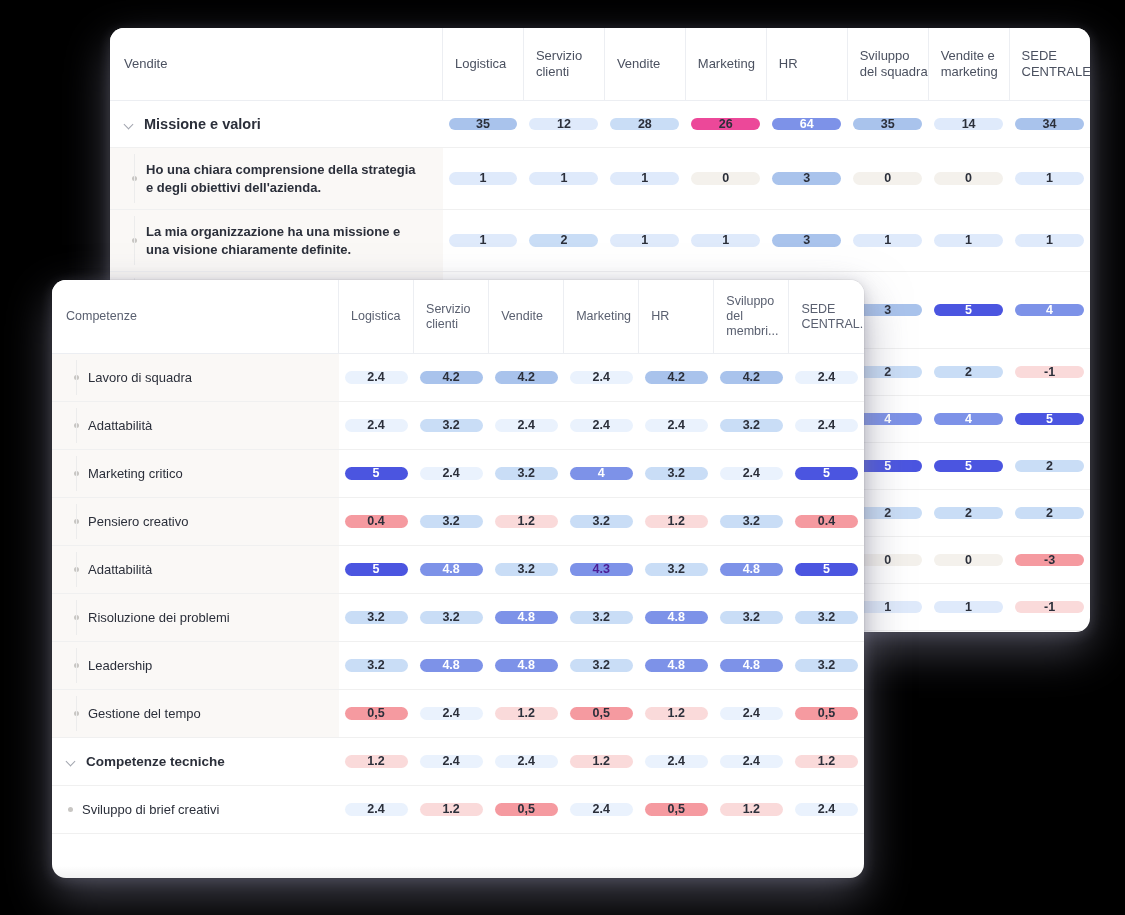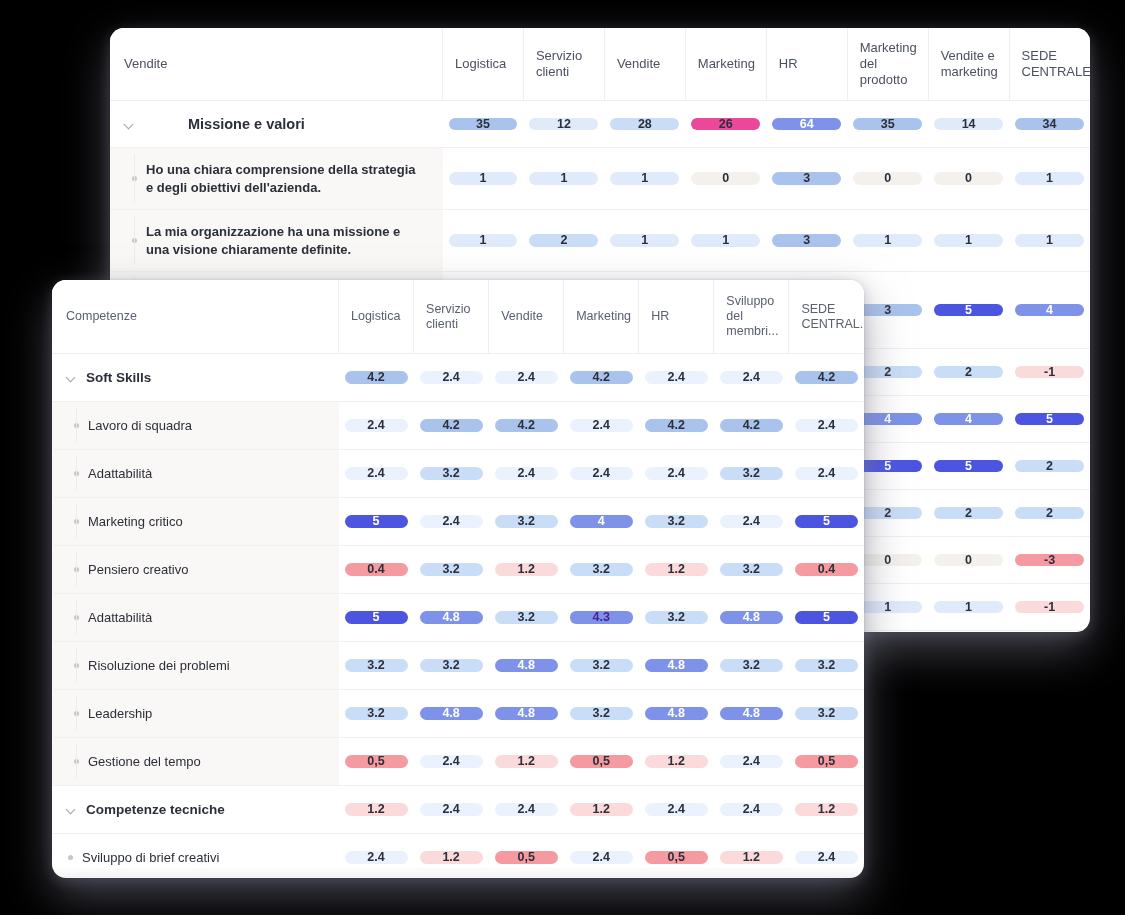--- a/index.html
+++ b/index.html
@@ -57,21 +57,21 @@
   .cellbox{
     margin:5px 6px;border-radius:8px;height:calc(100% - 10px);
     display:flex;align-items:center;justify-content:center;
     font-weight:700;line-height:1;
   }
   td.metric{border-left:none;}
 
   
   #back-card thead th{font-size:13px;line-height:16px;height:52px;}
   #back-card th.first{width:318px;}
-  #back-card .grp-label{font-size:14.5px;margin-left:44px;}
+  #back-card .grp-label{font-size:14.5px;}
   #back-card .sub-label{font-size:13px;line-height:18px;font-weight:700;}
   #back-card .cellbox{font-size:12.5px;}
   #back-card tbody tr{height:47px;}
   #back-card tbody tr.tall{height:62px;}
   #back-card tbody tr.tall3{height:77px;}
 
   
   #front-card thead th{font-size:12.5px;line-height:15px;height:53px;color:#5a6070;}
   #front-card th.first{width:272px;}
   #front-card .grp-label{font-size:13.5px;}
@@ -91,21 +91,21 @@
 <div class="card" id="back-card">
   <table>
     <thead>
       <tr>
         <th class="first">Vendite</th>
         <th class="metric">Logistica</th>
         <th class="metric">Servizio clienti</th>
         <th class="metric">Vendite</th>
         <th class="metric">Marketing</th>
         <th class="metric">HR</th>
-        <th class="metric">Marketing del prodotto</th>
+        <th class="metric">Sviluppo del squadra</th>
         <th class="metric">Vendite e marketing</th>
         <th class="metric">SEDE CENTRALE...</th>
       </tr>
     </thead>
     <tbody id="back-body">
         <tr>
           <td class="lbl-cell">
             <div class="lbl-wrap">
               <span class="chev"></span>
               <span class="grp-label">Missione e valori</span>
@@ -466,49 +466,20 @@
         <th class="metric">Logistica</th>
         <th class="metric">Servizio clienti</th>
         <th class="metric">Vendite</th>
         <th class="metric">Marketing</th>
         <th class="metric">HR</th>
         <th class="metric">Sviluppo del membri...</th>
         <th class="metric">SEDE CENTRAL...</th>
       </tr>
     </thead>
     <tbody id="front-body">
-        <tr>
-          <td class="lbl-cell">
-            <div class="lbl-wrap">
-              <span class="chev"></span>
-              <span class="grp-label">Soft Skills</span>
-            </div>
-          </td>
-          <td class="metric">
-            <div class="cellbox" style="background: rgb(169, 195, 236); color: rgb(43, 47, 58);">4.2</div>
-          </td>
-          <td class="metric">
-            <div class="cellbox" style="background: rgb(234, 242, 253); color: rgb(43, 47, 58);">2.4</div>
-          </td>
-          <td class="metric">
-            <div class="cellbox" style="background: rgb(234, 242, 253); color: rgb(43, 47, 58);">2.4</div>
-          </td>
-          <td class="metric">
-            <div class="cellbox" style="background: rgb(169, 195, 236); color: rgb(43, 47, 58);">4.2</div>
-          </td>
-          <td class="metric">
-            <div class="cellbox" style="background: rgb(234, 242, 253); color: rgb(43, 47, 58);">2.4</div>
-          </td>
-          <td class="metric">
-            <div class="cellbox" style="background: rgb(234, 242, 253); color: rgb(43, 47, 58);">2.4</div>
-          </td>
-          <td class="metric">
-            <div class="cellbox" style="background: rgb(169, 195, 236); color: rgb(43, 47, 58);">4.2</div>
-          </td>
-        </tr>
         <tr class="sub-row">
           <td class="lbl-cell">
             <div class="indent-bar"></div>
             <div class="lbl-wrap">
               <span class="dot"></span>
               <span class="sub-label">Lavoro di squadra</span>
             </div>
           </td>
           <td class="metric">
             <div class="cellbox" style="background: rgb(234, 242, 253); color: rgb(43, 47, 58);">2.4</div>

